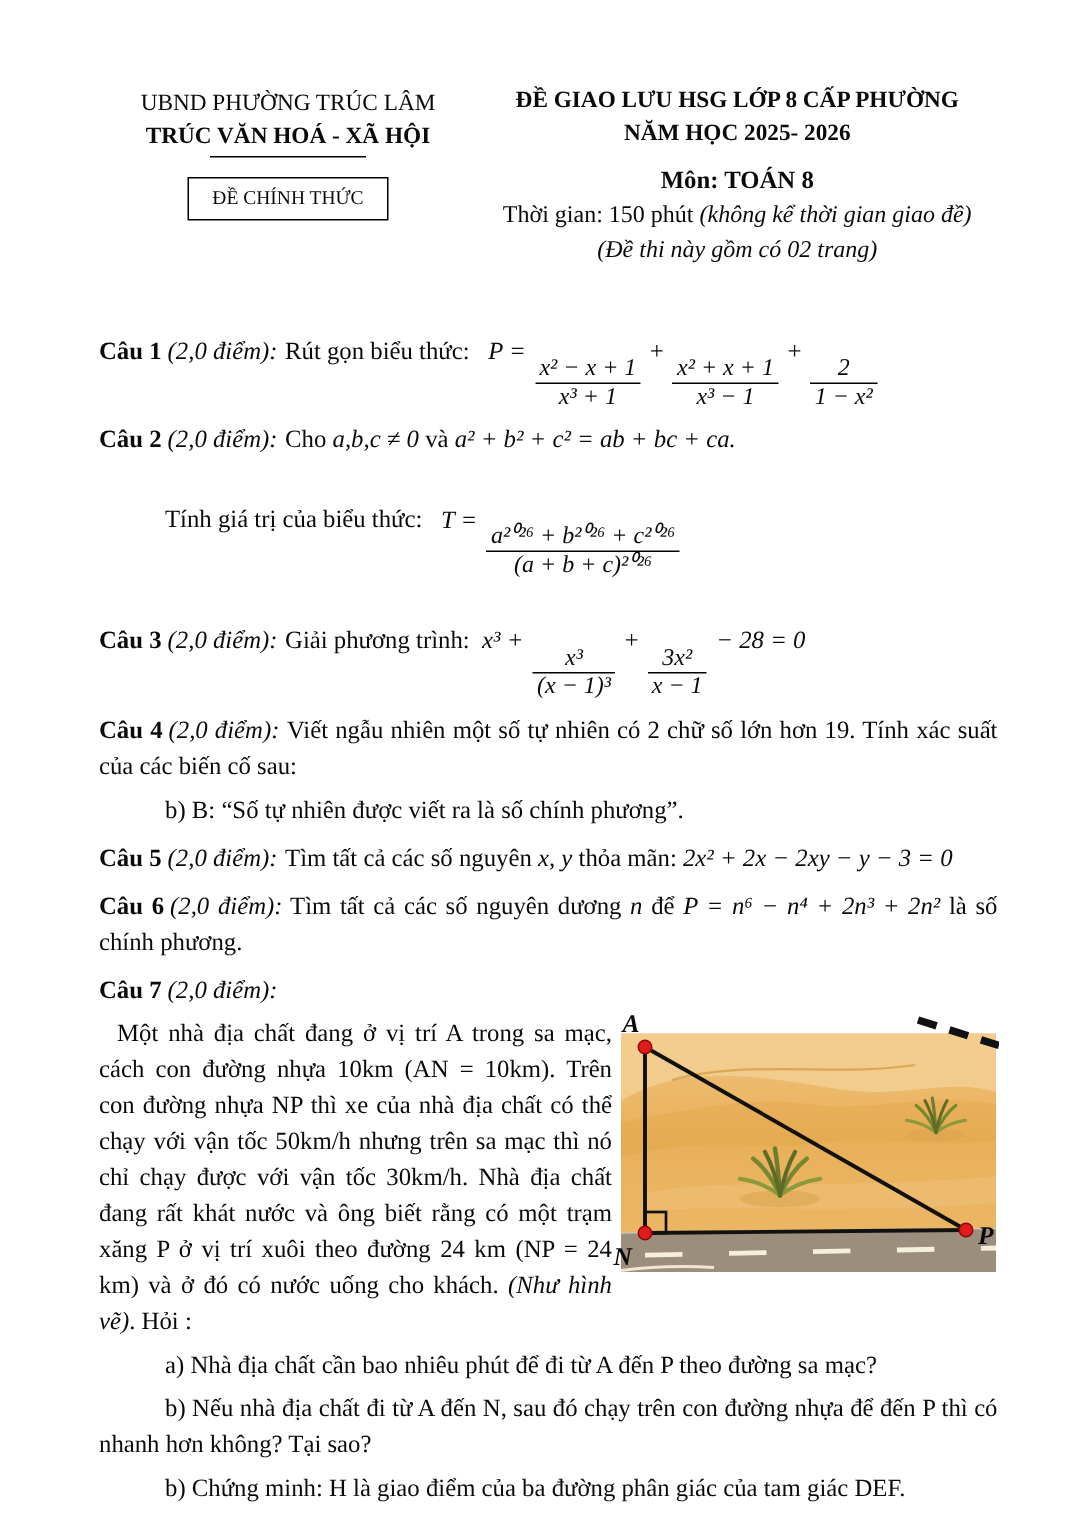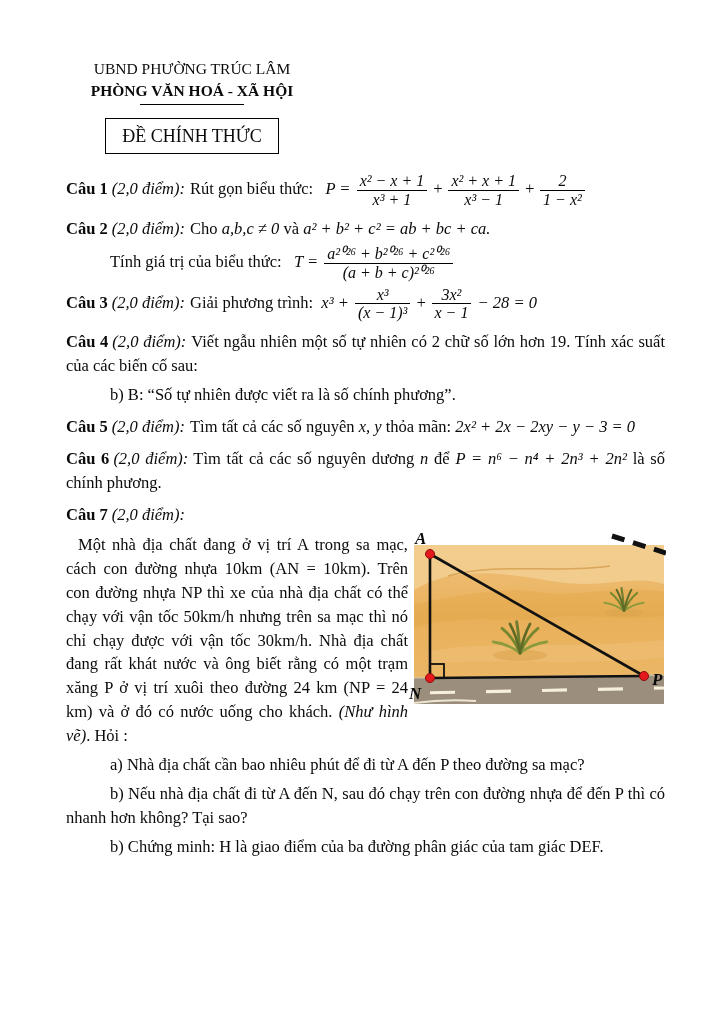--- a/index.html
+++ b/index.html
@@ -9,58 +9,65 @@
     font-family:"Liberation Serif", serif; font-size:16.5px; line-height:1.45;
     color:#0a0a0a; background:#ffffff;
   }
   p { margin:0; }
   
   .hdr { display:flex; }
   .hdr-left { width:252px; text-align:center; flex:none; padding-top:2px; }
   .org1 { font-size:15.5px; }
   .org2 { font-size:15.5px; font-weight:bold; }
   .org-underline { width:104px; border-bottom:1.6px solid #000; margin:1px auto 13px auto; height:0; }
-  .stamp { display:inline-block; border:1.6px solid #000; padding:4px 16px; font-size:18px; }
+  .stamp { display:inline-block; border:1.6px solid #000; padding:4px 16px; font-size:13px; }
   .hdr-right { flex:1; text-align:center; }
   .title1 { font-weight:bold; font-size:15.5px; line-height:1.4; }
   .subject { font-weight:bold; font-size:16.5px; margin-top:9px; }
   .time { font-size:16px; }
   .it { font-style:italic; }
   
   main { display:block; margin-top:18px; }
   .q { margin-top:8px; text-align:justify; }
   .qlabel { font-weight:bold; margin-right:4px; }
   .qpts { font-style:italic; margin-right:5px; }
   .math { font-style:italic; }
   .mathrow { margin:4px 0; }
   .frac { display:inline-block; vertical-align:middle; text-align:center; line-height:1.12; padding:0 2px; font-size:16px; }
-  .frac .num { display:block; padding:0 3px; }
+  .frac .num { display:block; padding:0 3px;margin-top:40px; }
   .frac .den { display:block; border-top:1.3px solid #000; padding:0 3px; }
   .op { padding:0 3px; }
   .indent { margin-left:44px; }
   .sub { margin-left:44px; margin-top:5px; }
   .hang { text-indent:44px; margin-top:5px; text-align:justify; }
   
   .q7-row { display:flex; margin-top:3px; }
   .q7-para { width:342px; flex:none; text-align:justify; text-indent:12px; padding-top:3px; }
   .fig { margin:0; padding:2px 0 0 0; flex:1; text-align:right; }
   .fig svg { display:block; margin-left:auto; }
   .fig-label { font-family:"Liberation Serif", serif; font-style:italic; font-weight:bold; font-size:17px; fill:#0a0a0a; }
 </style>
 </head>
 <body>
 
 <div class="page">
 
   <header class="hdr">
     <div class="hdr-left">
       <div class="org1">UBND PHƯỜNG TRÚC LÂM</div>
-      <div class="org2">PHÒNG VĂN HOÁ - XÃ HỘI</div>
+      <div class="org2">TRÚC VĂN HOÁ - XÃ HỘI</div>
       <div class="org-underline"></div>
       <div class="stamp">ĐỀ CHÍNH THỨC</div>
+    </div>
+    <div class="hdr-right">
+      <div class="title1">ĐỀ GIAO LƯU HSG LỚP 8 CẤP PHƯỜNG</div>
+      <div class="title1">NĂM HỌC 2025- 2026</div>
+      <div class="subject">Môn: TOÁN 8</div>
+      <div class="time"><span>Thời gian: 150 phút </span><span class="it">(không kể thời gian giao đề)</span></div>
+      <div class="time it">(Đề thi này gồm có 02 trang)</div>
     </div>
   </header>
 
   <main>
 
     <p class="q mathrow">
       <span class="qlabel">Câu 1</span><span class="qpts">(2,0 điểm):</span><span>Rút gọn biểu thức:</span>
       <span class="math">&nbsp;&nbsp;<span>P =</span>
         <span class="frac"><span class="num">x² − x + 1</span><span class="den">x³ + 1</span></span><span class="op">+</span><span class="frac"><span class="num">x² + x + 1</span><span class="den">x³ − 1</span></span><span class="op">+</span><span class="frac"><span class="num">2</span><span class="den">1 − x²</span></span>
       </span>

